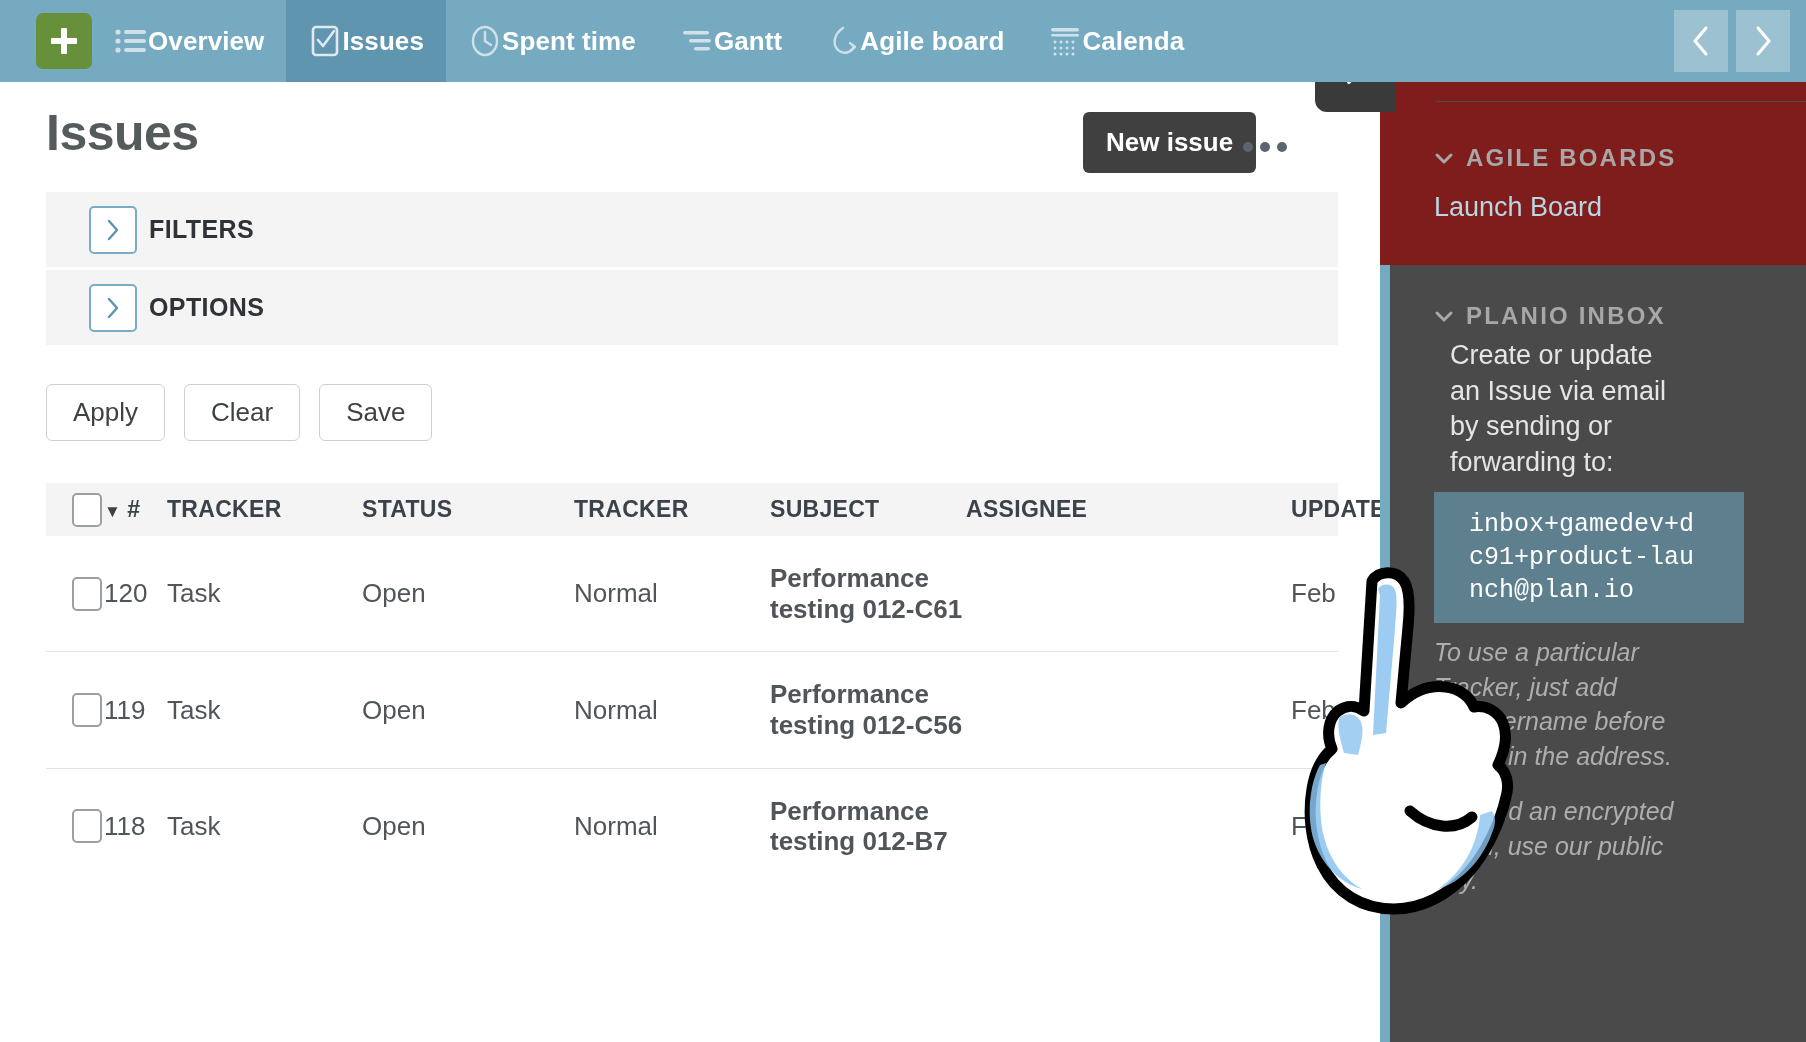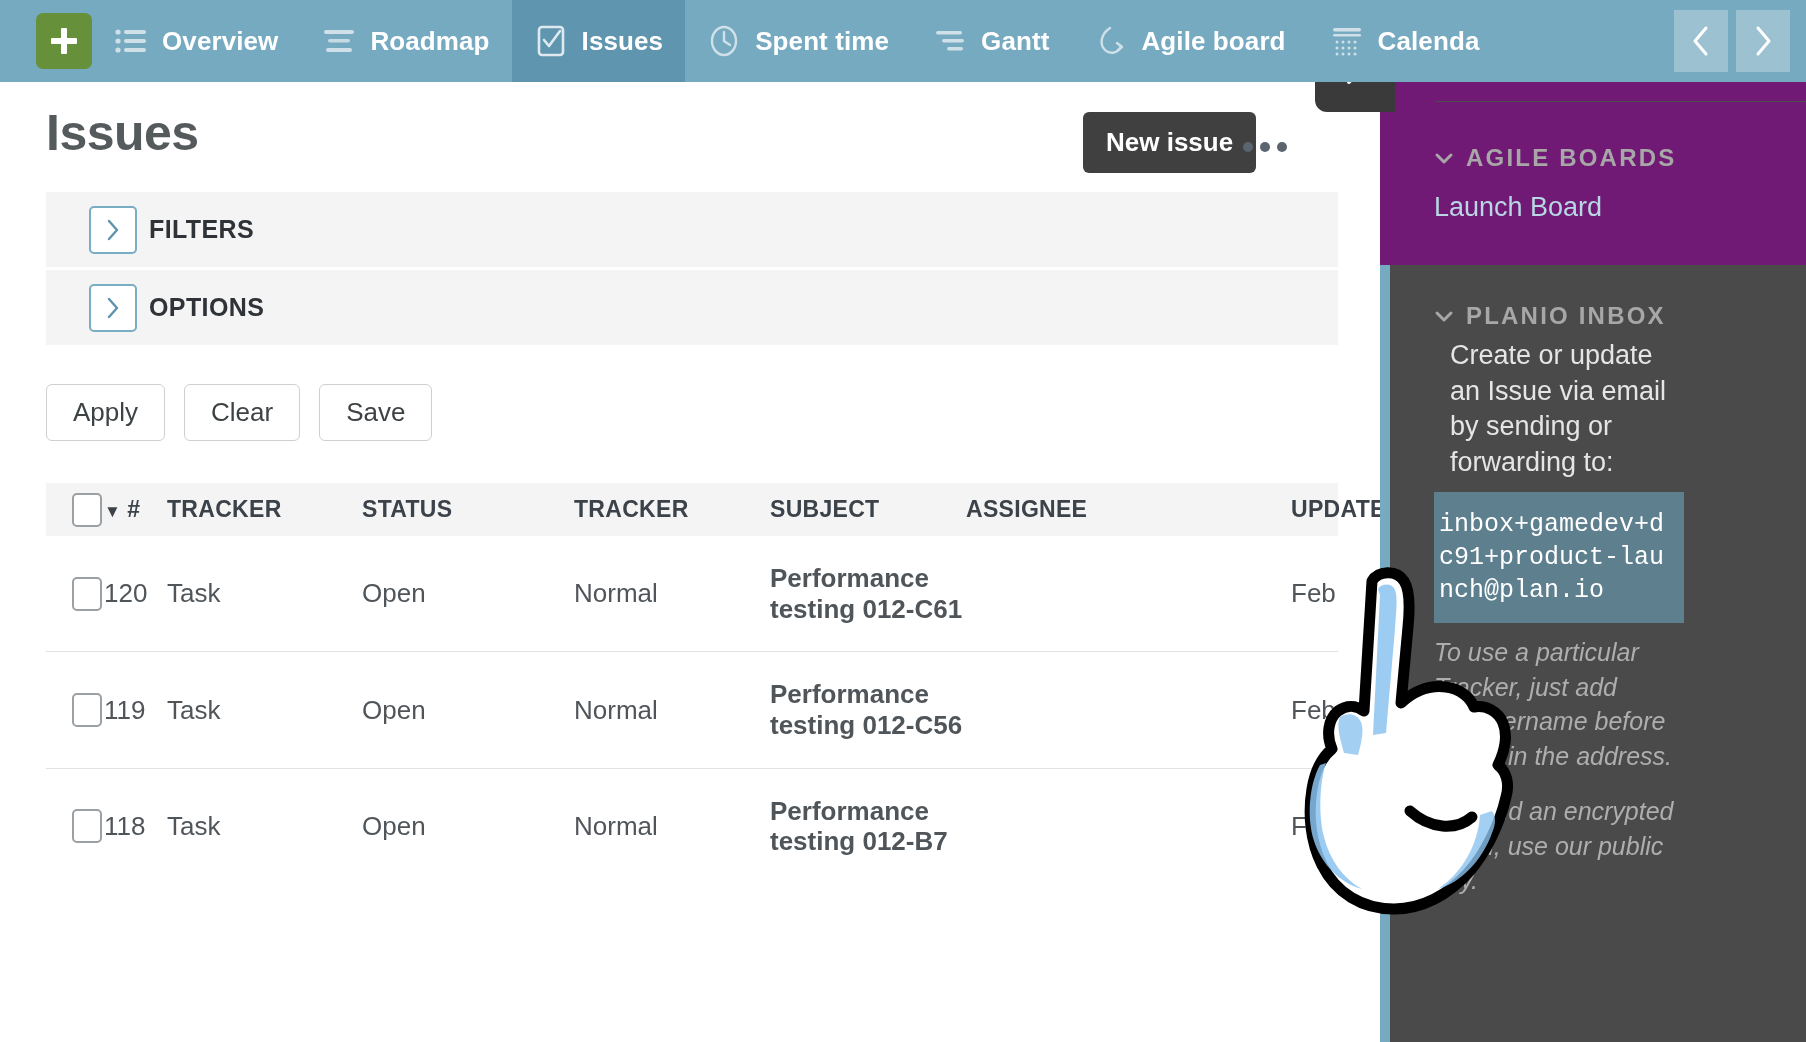--- a/index.html
+++ b/index.html
@@ -25,21 +25,21 @@
     flex:none;cursor:pointer;
   }
   .plus-btn .v{position:relative;width:28px;height:28px;}
   .plus-btn .v:before,.plus-btn .v:after{
     content:"";position:absolute;background:#fff;border-radius:1px;
   }
   .plus-btn .v:before{left:11px;top:1px;width:6px;height:26px;}
   .plus-btn .v:after{left:1px;top:11px;width:26px;height:6px;}
 
   .nav-item{
-    display:flex;align-items:center;gap:14px;
+    display:flex;align-items:center;
     padding:0 22px;height:82px;
     color:#ffffff;
     font-size:26px;font-weight:bold;
     white-space:nowrap;cursor:pointer;
     flex:none;
   }
   .nav-item.active{background:#5f95ae;}
   .nav-label{letter-spacing:.1px;}
   .nav-icon{width:34px;height:34px;flex:none;display:block;}
 
@@ -148,39 +148,39 @@
   .sidebar{
     position:absolute;right:0;top:82px;width:426px;height:960px;
     background:#4a4a4a;
     z-index:20;
   }
   .sb-strip{
     position:absolute;left:0;top:0;width:10px;height:960px;background:#76aac0;
   }
   .sb-sec-boards{
     position:absolute;left:0;top:0;width:426px;height:183px;
-    background:#701a75;
+    background:#7f1d1d;
   }
   .sb-divider{
     position:absolute;left:56px;top:19px;width:370px;height:1px;background:#4c4c4c;
   }
   .sb-head{
     display:flex;align-items:center;gap:12px;
     color:#a7a7a7;font-size:24px;font-weight:bold;letter-spacing:2.2px;
   }
   .chev{width:20px;height:14px;flex:none;}
   .sb-link{
     color:#b9d6e4;font-size:27px;
   }
   .sb-text{color:#e5e5e5;font-size:27px;line-height:1.32;margin-left:16px;}
   .sb-email{
     background:#5d7f8e;color:#ffffff;
     font-family:"Liberation Mono", monospace;
     font-size:25px;line-height:1.32;
-    padding:16px 5px;word-break:break-all;
+    padding:16px 35px;word-break:break-all;
   }
   .sb-note{
     color:#aeaeae;font-size:25px;font-style:italic;line-height:1.38;
   }
 
   
   .hand{
     position:absolute;left:1300px;top:565px;width:215px;height:360px;
     z-index:40;pointer-events:none;
   }
@@ -203,32 +203,20 @@
         <circle cx="4" cy="17" r="2.6"></circle>
             <rect x="10" y="15" width="22" height="4" rx="2"></rect>
         <circle cx="4" cy="26" r="2.6"></circle>
             <rect x="10" y="24" width="22" height="4" rx="2"></rect>
       </g>
         </svg>
     </span>
     <span class="nav-label">Overview</span>
   </div>
 
-  <div class="nav-item">
-    <span class="nav-icon">
-      <svg viewBox="0 0 34 34">
-          <g fill="#cfe0e8">
-        <rect x="2" y="6" width="30" height="4" rx="2"></rect>
-        <rect x="6" y="15" width="22" height="3.4" rx="1.7" opacity=".9"></rect>
-        <rect x="4" y="24" width="26" height="4" rx="2"></rect>
-      </g>
-        </svg>
-    </span>
-    <span class="nav-label">Roadmap</span>
-  </div>
 
   <div class="nav-item active">
     <span class="nav-icon">
       <svg viewBox="0 0 34 34">
         <rect x="5" y="3" width="24" height="28" rx="3" fill="none" stroke="#dfeaf0" stroke-width="2.6"></rect>
         <path d="M10 16 L15 22 L26 7" fill="none" stroke="#dfeaf0" stroke-width="2.6" stroke-linecap="round" stroke-linejoin="round"></path>
       </svg>
     </span>
     <span class="nav-label">Issues</span>
   </div>

